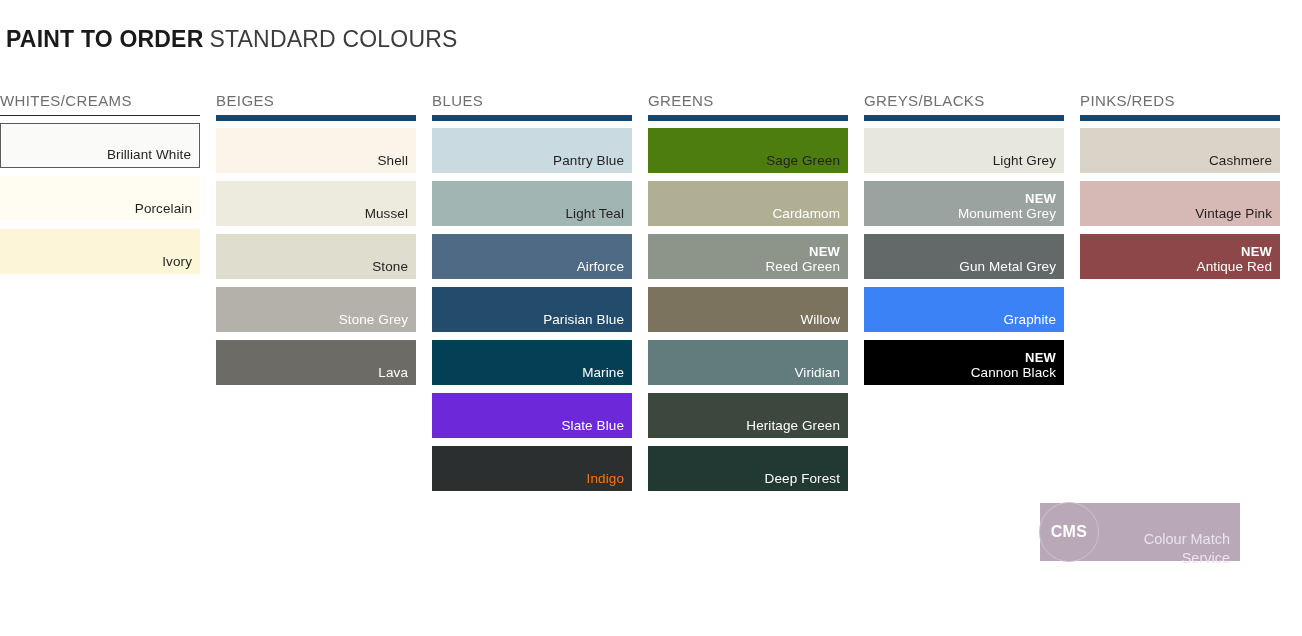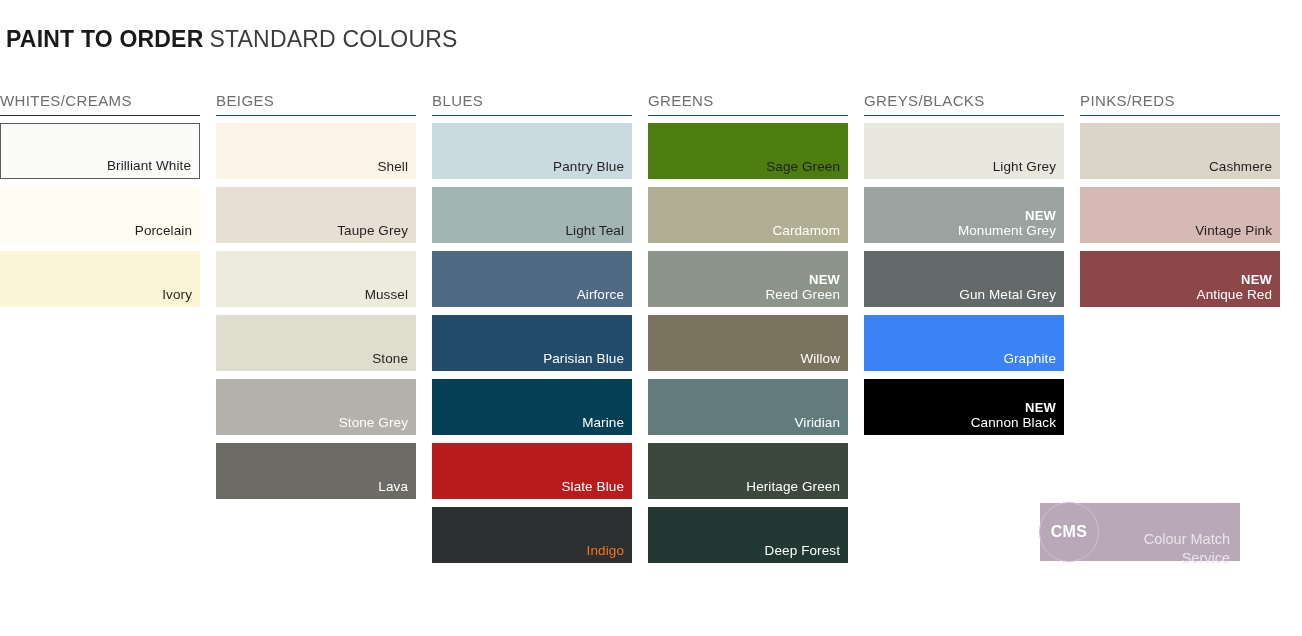--- a/index.html
+++ b/index.html
@@ -50,31 +50,31 @@
   .column {
     width: 200px;
     flex: 0 0 200px;
   }
   .col-header {
     font-size: 15px;
     font-weight: 300;
     letter-spacing: 0.4px;
     color: #6e6e6e;
     padding-bottom: 6px;
-    border-bottom: 1px solid #0c4a6e;
+    border-bottom: 6px solid #0c4a6e;
     margin-bottom: 7px;
     white-space: nowrap;
   }
   .column:first-child .col-header {
     border-bottom: 1px solid #2b2b2b;
   }
 
   .swatch {
     position: relative;
-    height: 56px;
+    height: 45px;
     margin-bottom: 8px;
     box-sizing: border-box;
   }
   .swatch.outlined {
     border: 1px solid #5a5a5a;
   }
   .swatch-label {
     position: absolute;
     right: 8px;
     bottom: 4px;
@@ -164,25 +164,20 @@
         </div>
       </div>
     </div>
     <div class="column">
       <div class="col-header">BEIGES</div>
       <div class="swatch" style="background: rgb(252, 244, 232);">
         <div class="swatch-label" style="color: rgb(35, 31, 32);">
           <span class="swatch-name">Shell</span>
         </div>
       </div>
-      <div class="swatch" style="background: rgb(231, 223, 212);">
-        <div class="swatch-label" style="color: rgb(35, 31, 32);">
-          <span class="swatch-name">Taupe Grey</span>
-        </div>
-      </div>
       <div class="swatch" style="background: rgb(236, 235, 221);">
         <div class="swatch-label" style="color: rgb(35, 31, 32);">
           <span class="swatch-name">Mussel</span>
         </div>
       </div>
       <div class="swatch" style="background: rgb(223, 221, 206);">
         <div class="swatch-label" style="color: rgb(35, 31, 32);">
           <span class="swatch-name">Stone</span>
         </div>
       </div>
@@ -217,21 +212,21 @@
       <div class="swatch" style="background: rgb(35, 75, 107);">
         <div class="swatch-label" style="color: rgb(255, 255, 255);">
           <span class="swatch-name">Parisian Blue</span>
         </div>
       </div>
       <div class="swatch" style="background: rgb(4, 64, 85);">
         <div class="swatch-label" style="color: rgb(255, 255, 255);">
           <span class="swatch-name">Marine</span>
         </div>
       </div>
-      <div class="swatch" style="background: #b91c1c;">
+      <div class="swatch" style="background: #6d28d9;">
         <div class="swatch-label" style="color: rgb(255, 255, 255);">
           <span class="swatch-name">Slate Blue</span>
         </div>
       </div>
       <div class="swatch" style="background: rgb(43, 47, 48);">
         <div class="swatch-label" style="color: #f97316;">
           <span class="swatch-name">Indigo</span>
         </div>
       </div>
     </div>

